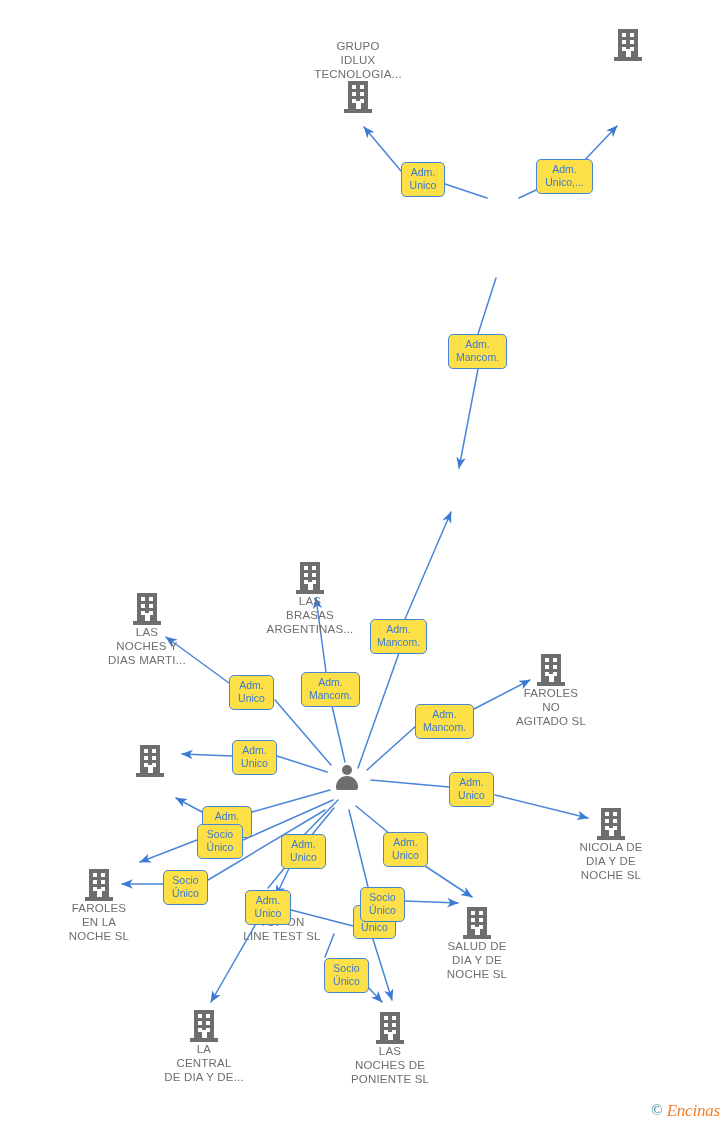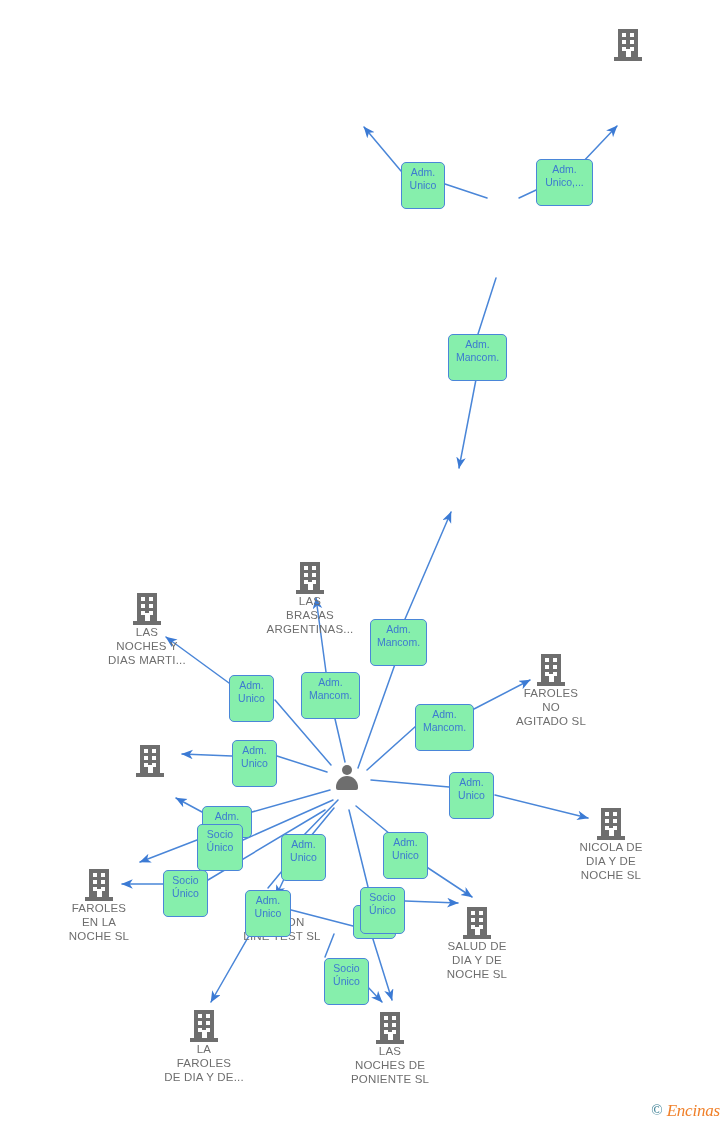--- a/index.html
+++ b/index.html
@@ -39,23 +39,23 @@
     background:#6e6e6e;
   }
   .person .torso{
     position:absolute;left:2px;top:12px;width:22px;height:14px;background:#6e6e6e;
     border-radius:11px 11px 2px 2px;
   }
 
   
   .rel{
     position:absolute;box-sizing:border-box;
-    background:#86efac;border:1.4px solid #4a86d8;border-radius:5px;
+    background:#fde047;border:1.4px solid #4a86d8;border-radius:5px;
     color:#3d7ad0;font-size:10.5px;line-height:13px;text-align:center;
-    padding:3px 5px 16px;white-space:pre-line;
+    padding:3px 5px 4px;white-space:pre-line;
     font-family:"Liberation Sans","DejaVu Sans",sans-serif;
   }
 
   
   .watermark{
     position:absolute;right:8px;bottom:6px;display:flex;align-items:center;gap:4px;
   }
   .watermark .copy{
     color:#3b7f94;font-size:15px;line-height:15px;
     font-family:"Liberation Serif","DejaVu Serif",serif;
@@ -128,20 +128,38 @@
       <path d="M405,901 L458,903" marker-end="url(#ah)"></path>
 
       <path d="M268,904 L353,926"></path>
       <path d="M372,936 L392,1000" marker-end="url(#ah)"></path>
 
       <path d="M334,934 L325,957"></path>
       <path d="M366,985 L382,1002" marker-end="url(#ah)"></path>
     </g>
   </svg>
 
+  <div class="node above" style="left:358px;top:38px;">
+    <div class="label">GRUPO
+IDLUX
+TECNOLOGIA...</div>
+    <div class="icon" style="width:28px;">
+      <div class="bld">
+          <div class="body"></div>
+          <div class="base"></div>
+        <i style="left:8px;top:4px"></i>
+          <i style="left:16px;top:4px"></i>
+        <i style="left:8px;top:11px"></i>
+          <i style="left:16px;top:11px"></i>
+        <i style="left:8px;top:18px"></i>
+          <i style="left:16px;top:18px"></i>
+        <div class="door"></div>
+        </div>
+    </div>
+  </div>
 
   <div class="node above" style="left:628px;top:29px;">
     <div class="icon" style="width:28px;">
       <div class="bld">
           <div class="body"></div>
           <div class="base"></div>
         <i style="left:8px;top:4px"></i>
           <i style="left:16px;top:4px"></i>
         <i style="left:8px;top:11px"></i>
           <i style="left:16px;top:11px"></i>
@@ -306,21 +324,21 @@
         <i style="left:8px;top:4px"></i>
           <i style="left:16px;top:4px"></i>
         <i style="left:8px;top:11px"></i>
           <i style="left:16px;top:11px"></i>
         <i style="left:8px;top:18px"></i>
           <i style="left:16px;top:18px"></i>
         <div class="door"></div>
         </div>
     </div>
     <div class="label">LA
-FAROLES
+CENTRAL
 DE DIA Y DE...</div>
   </div>
 
   <div class="node below" style="left:390px;top:1010px;">
     <div class="icon" style="width:28px;">
       <div class="bld">
           <div class="body"></div>
           <div class="base"></div>
         <i style="left:8px;top:4px"></i>
           <i style="left:16px;top:4px"></i>

